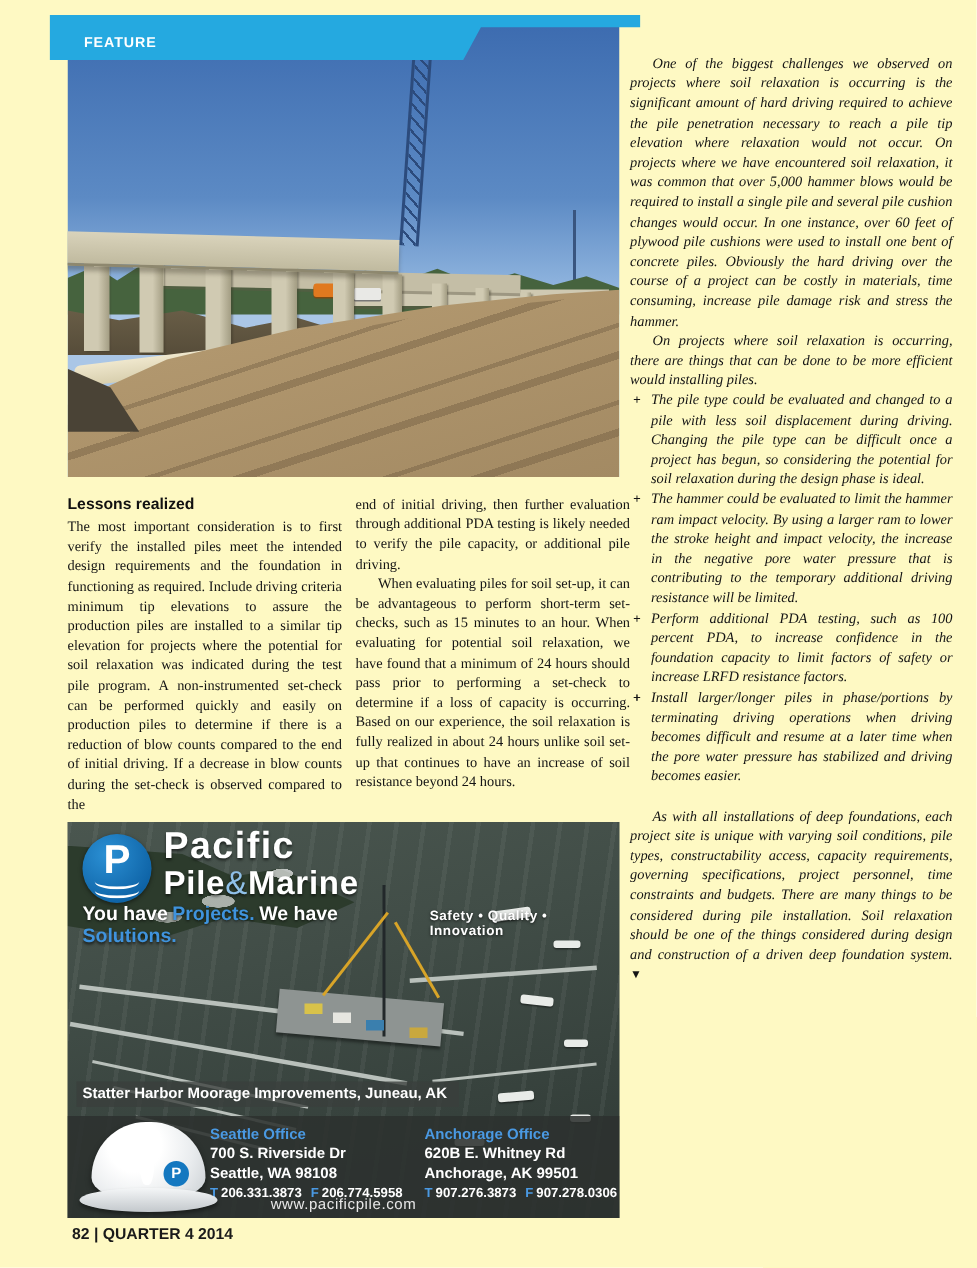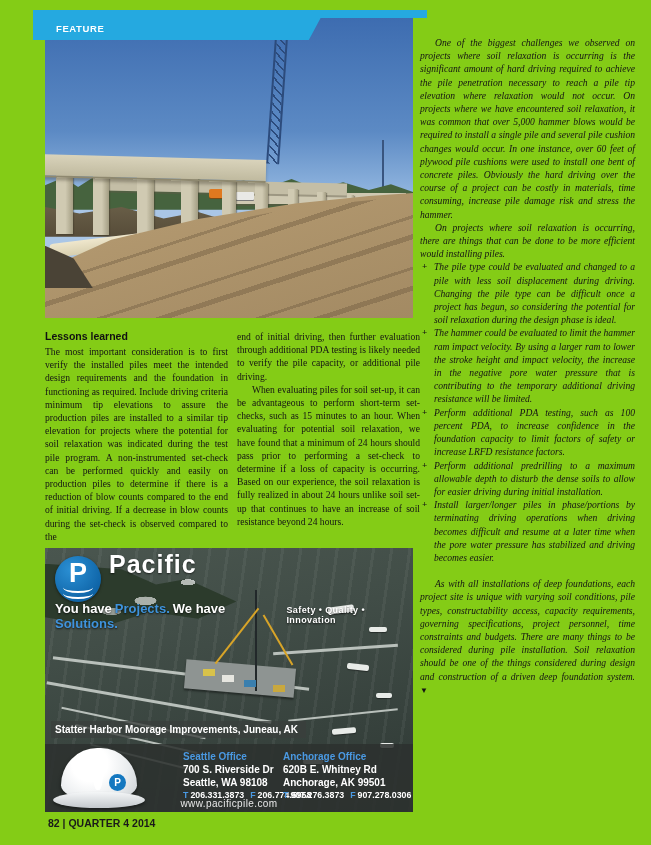--- a/index.html
+++ b/index.html
@@ -1,17 +1,17 @@
 <!DOCTYPE html>
 <html><head>
 <meta charset="utf-8">
 <style>
   html,body{margin:0;padding:0;}
   body{background:#ffffff;font-family:"Liberation Serif",serif;}
-  .page{position:relative;width:651px;height:845px;background:#84cc16;overflow:hidden;}
+  .page{position:relative;width:651px;height:845px;background:#fef9c3;overflow:hidden;}
 
   
   .banner{position:absolute;left:33px;top:10px;width:394px;height:30px;background:#25a9e0;
     clip-path:polygon(0 0,100% 0,100% 27%,73% 27%,70% 100%,0 100%);z-index:6;}
   .banner-label{position:absolute;left:23px;top:13px;color:#ffffff;font-family:"Liberation Sans",sans-serif;
     font-weight:bold;font-size:9.5px;letter-spacing:.6px;}
 
   
   .photo{position:absolute;left:45px;top:17px;width:368px;height:301px;overflow:hidden;z-index:1;}
   .sky{position:absolute;inset:0;background:linear-gradient(#3d6cb0 0%,#5c8ac4 38%,#8fb4de 58%,#aac6e6 64%);}
@@ -86,21 +86,21 @@
   .tagline-row{position:absolute;left:10px;top:53px;width:352px;display:flex;align-items:baseline;
     font-family:"Liberation Sans",sans-serif;color:#fff;text-shadow:0 1px 2px rgba(0,0,0,.7);}
   .tagline-main{font-size:13px;font-weight:bold;}
   .tagline-blue{color:#3f93dd;}
   .tagline-values{font-size:9px;font-weight:bold;margin-left:14px;letter-spacing:.4px;}
   .tag-space{display:inline-block;width:3px;}
   .ad-caption{position:absolute;left:6px;top:173px;background:rgba(58,63,60,.78);color:#fff;
     font-family:"Liberation Sans",sans-serif;font-weight:bold;font-size:10px;padding:3px 8px 3px 4px;}
   .ad-band{position:absolute;left:0;top:196px;width:100%;height:68px;background:rgba(44,49,47,.88);}
   .office{position:absolute;top:6px;font-family:"Liberation Sans",sans-serif;color:#fff;line-height:1.32;}
-  .office-1{left:95px;margin-left:43px;} .office-2{left:238px;}
+  .office-1{left:95px;} .office-2{left:238px;}
   .office-title{color:#4a99e2;font-weight:bold;font-size:10px;}
   .office-line{font-weight:bold;font-size:10px;}
   .office-phones{font-size:8.8px;font-weight:bold;}
   .phone-label{color:#4a99e2;margin-right:2px;} .phone-gap{display:inline-block;width:6px;}
   .website{position:absolute;left:0;bottom:3px;width:100%;text-align:center;color:#e8e8e8;
     font-family:"Liberation Sans",sans-serif;font-weight:normal;font-size:10px;letter-spacing:.4px;}
   
   .hat{position:absolute;left:8px;top:200px;width:92px;height:62px;}
   .hat-dome{position:absolute;left:8px;top:0;width:76px;height:52px;border-radius:50% 50% 42% 42%/75% 75% 30% 30%;
     background:radial-gradient(circle at 38% 30%,#ffffff 30%,#e9ecee 65%,#c9ced2 100%);box-shadow:0 2px 4px rgba(0,0,0,.45);}
@@ -146,21 +146,21 @@
     <div class="road-tracks"></div>
     <div class="road-dark-corner"></div>
   </div>
 
   <div class="banner">
     <span class="banner-label">FEATURE</span>
   </div>
 
   <div class="two-col">
     <div class="col">
-      <h3 class="lessons-heading">Lessons learned</h3>
+      <h3 class="lessons-heading">Lessons realized</h3>
       <p class="body-text" style="margin:0;">The most important consideration is to first verify the installed piles meet the intended design requirements and the foundation in functioning as required. Include driving criteria minimum tip elevations to assure the production piles are installed to a similar tip elevation for projects where the potential for soil relaxation was indicated during the test pile program. A non-instrumented set-check can be performed quickly and easily on production piles to determine if there is a reduction of blow counts compared to the end of initial driving. If a decrease in blow counts during the set-check is observed compared to the</p>
     </div>
     <div class="col">
       <p class="body-text" style="margin:0;">end of initial driving, then further evaluation through additional PDA testing is likely needed to verify the pile capacity, or additional pile driving.</p>
       <p class="body-text indent" style="margin:0;">When evaluating piles for soil set-up, it can be advantageous to perform short-term set-checks, such as 15 minutes to an hour. When evaluating for potential soil relaxation, we have found that a minimum of 24 hours should pass prior to performing a set-check to determine if a loss of capacity is occurring. Based on our experience, the soil relaxation is fully realized in about 24 hours unlike soil set-up that continues to have an increase of soil resistance beyond 24 hours.</p>
     </div>
   </div>
 
   <div class="right-col body-text">
     <p class="indent">One of the biggest challenges we observed on projects where soil relaxation is occurring is the significant amount of hard driving required to achieve the pile penetration necessary to reach a pile tip elevation where relaxation would not occur. On projects where we have encountered soil relaxation, it was common that over 5,000 hammer blows would be required to install a single pile and several pile cushion changes would occur. In one instance, over 60 feet of plywood pile cushions were used to install one bent of concrete piles. Obviously the hard driving over the course of a project can be costly in materials, time consuming, increase pile damage risk and stress the hammer.</p>
@@ -173,21 +173,20 @@
       <li class="bullet-item">
         <span class="bullet-marker">+</span>
         <span>The hammer could be evaluated to limit the hammer ram impact velocity. By using a larger ram to lower the stroke height and impact velocity, the increase in the negative pore water pressure that is contributing to the temporary additional driving resistance will be limited.</span>
       </li>
       <li class="bullet-item">
         <span class="bullet-marker">+</span>
         <span>Perform additional PDA testing, such as 100 percent PDA, to increase confidence in the foundation capacity to limit factors of safety or increase LRFD resistance factors.</span>
       </li>
       <li class="bullet-item">
         <span class="bullet-marker">+</span>
-        <span>Perform additional predrilling to a maximum allowable depth to disturb the dense soils to allow for easier driving during initial installation.</span>
       </li>
       <li class="bullet-item">
         <span class="bullet-marker">+</span>
         <span>Install larger/longer piles in phase/portions by terminating driving operations when driving becomes difficult and resume at a later time when the pore water pressure has stabilized and driving becomes easier.</span>
       </li>
     </ul>
     <p class="indent closing"><span>As with all installations of deep foundations, each project site is unique with varying soil conditions, pile types, constructability access, capacity requirements, governing specifications, project personnel, time constraints and budgets. There are many things to be considered during pile installation. Soil relaxation should be one of the things considered during design and construction of a driven deep foundation system.</span> <span class="end-mark">▼</span></p>
   </div>
 
   <div class="ad">
@@ -220,20 +219,21 @@
     <div class="boat" style="left:91%;top:74%;width:14px;height:5px;"></div>
     <div class="boat" style="left:70%;top:80%;width:20px;height:5px;"></div>
 
     <div class="ad-logo">
       <div class="ad-logo-letter">P</div>
       <div class="wave wave1"></div>
       <div class="wave wave2"></div>
     </div>
     <div class="brand">
       <div class="brand-line1">Pacific</div>
+      <div class="brand-line2"><span>Pile</span><span class="brand-amp">&amp;</span><span>Marine</span></div>
     </div>
 
     <div class="tagline-row">
       <span class="tagline-main"><span>You have</span><span class="tag-space"></span><span class="tagline-blue">Projects.</span><span class="tag-space"></span><span>We have</span><span class="tag-space"></span><span class="tagline-blue">Solutions.</span></span>
       <span class="tagline-values">Safety • Quality • Innovation</span>
     </div>
 
     <div class="ad-caption">Statter Harbor Moorage Improvements, Juneau, AK</div>
 
     <div class="ad-band">

